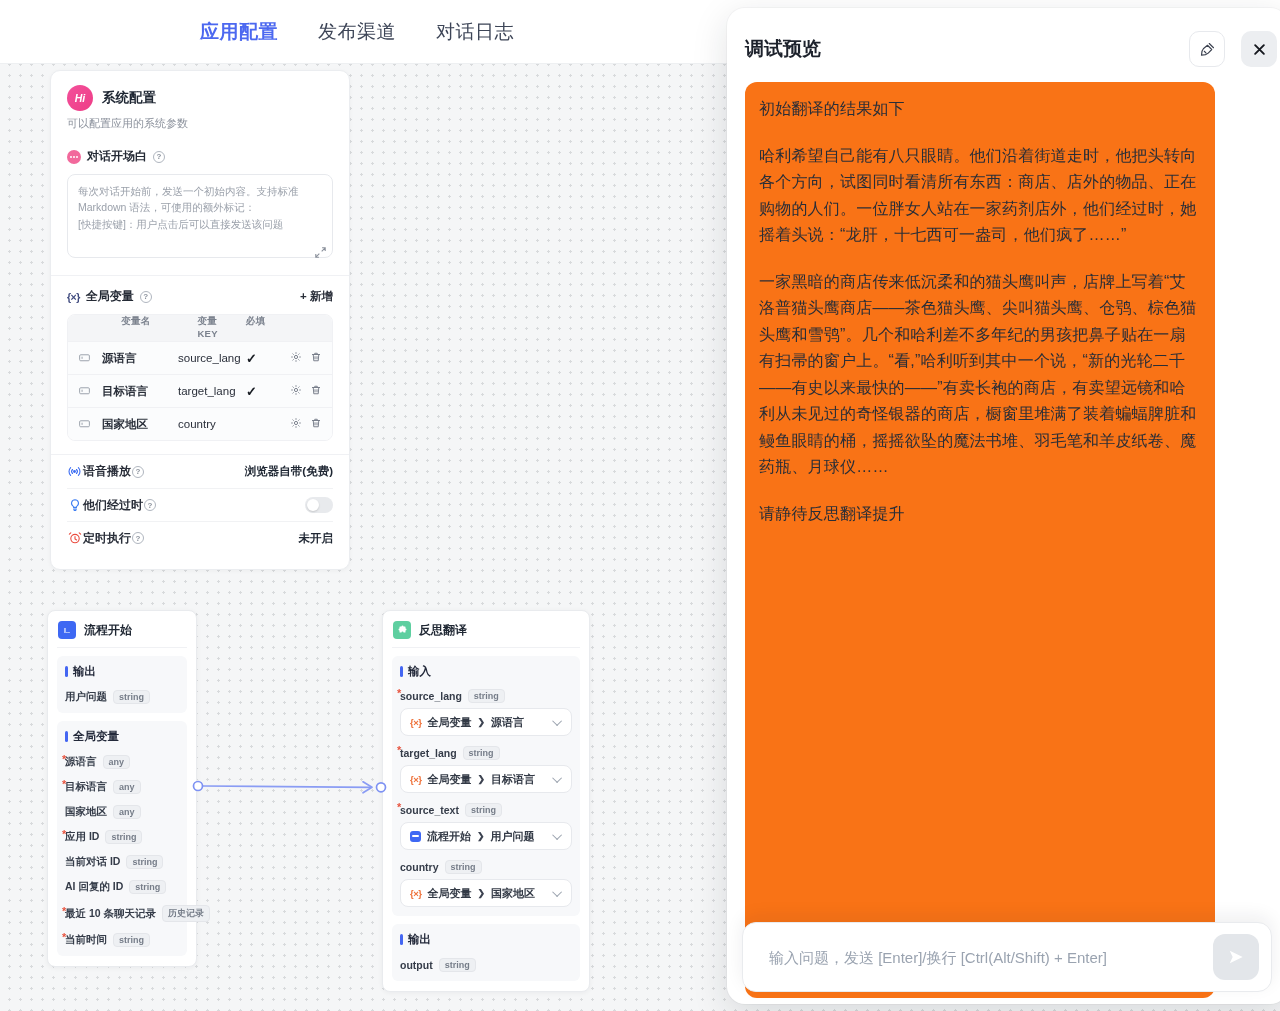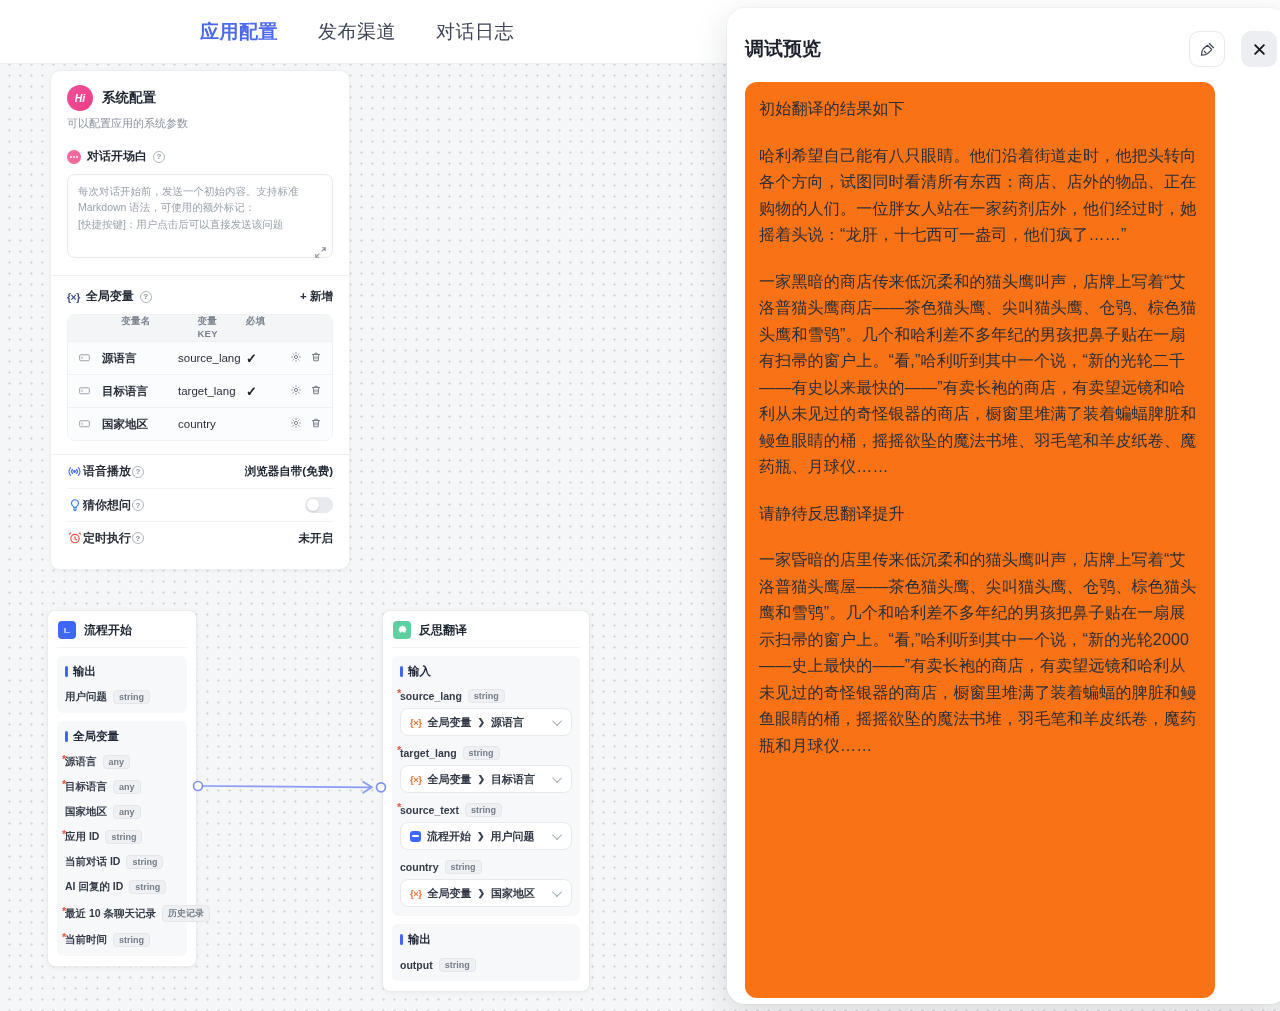--- a/index.html
+++ b/index.html
@@ -208,21 +208,21 @@
         <span class="help"></span>
         <span class="set-value">浏览器自带(免费)</span>
       </div>
       <div class="set-row">
         <span class="set-ic">
             <svg width="14" height="14" viewBox="0 0 24 24" fill="none" stroke="#3f7ff2" stroke-width="1.9" stroke-linecap="round">
               <path d="M12 3a6 6 0 0 1 3.4 10.9c-.7.5-1 1.3-1 2.1h-4.8c0-.8-.3-1.6-1-2.1A6 6 0 0 1 12 3z"></path>
               <path d="M9.5 19h5M10.5 21.5h3"></path>
             </svg>
           </span>
-        <span class="set-label">猜你想问</span>
+        <span class="set-label">他们经过时</span>
         <span class="help"></span>
         <span class="toggle"></span>
       </div>
       <div class="set-row">
         <span class="set-ic">
             <svg width="14" height="14" viewBox="0 0 24 24" fill="none" stroke="#ea4b3e" stroke-width="1.9" stroke-linecap="round">
               <circle cx="12" cy="13" r="7.2"></circle>
               <path d="M12 9.5v4l2.8 1.8M4.8 3.2L2.3 5.4M19.2 3.2l2.5 2.2"></path>
             </svg>
           </span>
@@ -407,17 +407,24 @@
       <svg width="15" height="15" viewBox="0 0 24 24" fill="none" stroke="#15181e" stroke-width="3" stroke-linecap="round">
           <path d="M5 5l14 14M19 5L5 19"></path>
         </svg>
     </div>
 
     <div class="msg-bubble">
       <p>初始翻译的结果如下</p>
       <p>哈利希望自己能有八只眼睛。他们沿着街道走时，他把头转向各个方向，试图同时看清所有东西：商店、店外的物品、正在购物的人们。一位胖女人站在一家药剂店外，他们经过时，她摇着头说：“龙肝，十七西可一盎司，他们疯了……”</p>
       <p>一家黑暗的商店传来低沉柔和的猫头鹰叫声，店牌上写着“艾洛普猫头鹰商店——茶色猫头鹰、尖叫猫头鹰、仓鸮、棕色猫头鹰和雪鸮”。几个和哈利差不多年纪的男孩把鼻子贴在一扇有扫帚的窗户上。“看,”哈利听到其中一个说，“新的光轮二千——有史以来最快的——”有卖长袍的商店，有卖望远镜和哈利从未见过的奇怪银器的商店，橱窗里堆满了装着蝙蝠脾脏和鳗鱼眼睛的桶，摇摇欲坠的魔法书堆、羽毛笔和羊皮纸卷、魔药瓶、月球仪……</p>
       <p>请静待反思翻译提升</p>
-      <p>一家昏暗的店里传来低沉柔和的猫头鹰叫声，店牌上写着“艾洛普猫头鹰屋——茶色猫头鹰、尖叫猫头鹰、仓鸮、棕色猫头鹰和雪鸮”。几个和哈利差不多年纪的男孩把鼻子贴在一扇展示扫帚的窗户上。“看,”哈利听到其中一个说，“新的光轮2000——史上最快的——”有卖长袍的商店，有卖望远镜和哈利从未见过的奇怪银器的商店，橱窗里堆满了装着蝙蝠的脾脏和鳗鱼眼睛的桶，摇摇欲坠的魔法书堆，羽毛笔和羊皮纸卷，魔药瓶和月球仪……</p>
-    </div>
-
+    </div>
+
+    <div class="input-bar">
+      <input class="chat-input" type="text" placeholder="输入问题，发送 [Enter]/换行 [Ctrl(Alt/Shift) + Enter]" style="">
+      <div class="send-btn">
+        <svg width="20" height="20" viewBox="0 0 24 24">
+            <path d="M4.5 4.5L20 12 4.5 19.5 8 12z" fill="#fff"></path>
+          </svg>
+      </div>
+    </div>
   </aside>
 </div>
 
 </body></html>

